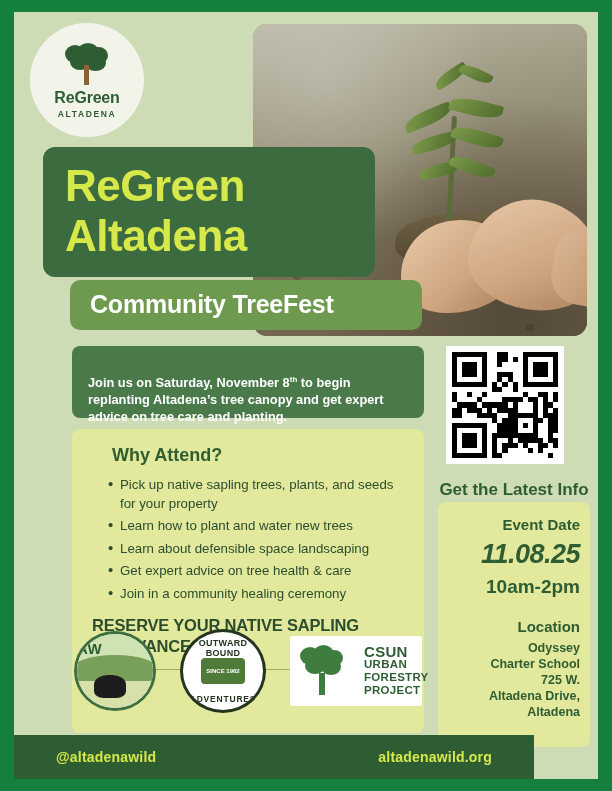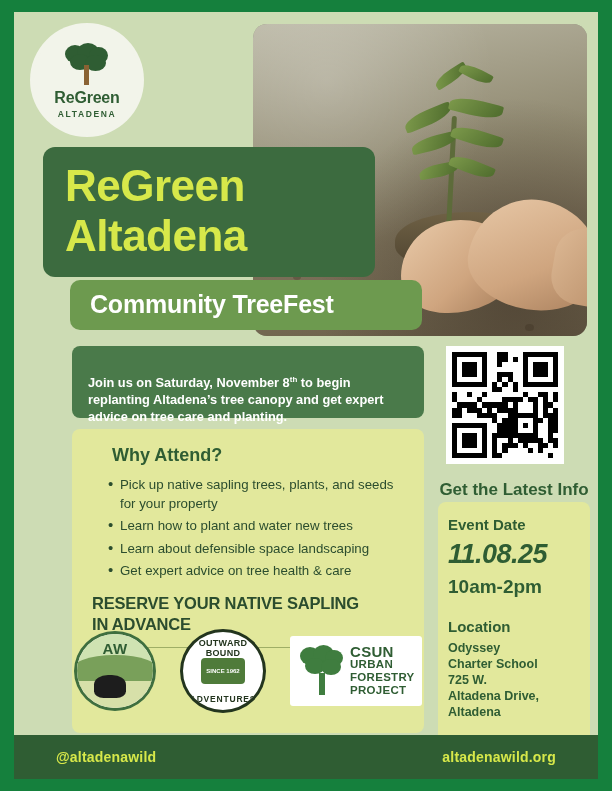--- a/index.html
+++ b/index.html
@@ -307,21 +307,21 @@
   .aw-ground {
     position: absolute; left: 0; bottom: 0; right: 0; height: 36%;
     background: #d7e0a9;
   }
   .aw-bear {
     position: absolute; left: 22%; bottom: 14%; width: 42%; height: 30%;
     background: #1d1d1d; border-radius: 44% 44% 30% 30%;
   }
   .aw-letters {
     position: absolute; left: 0; top: 8%; width: 100%;
-    text-align: center; font-size: 15px; font-weight: bold; color: #2f5d33;
+    text-align: left; font-size: 15px; font-weight: bold; color: #2f5d33;
     letter-spacing: 0.5px;
   }
   .partner-ob {
     width: 80px;
     height: 78px;
     border-radius: 50%;
     background: #ffffff;
     border: 3px solid #23351e;
     position: relative;
     overflow: hidden;
@@ -356,21 +356,21 @@
   .csun-tree {
     width: 48px; height: 52px; position: relative; flex: none;
   }
   .csun-tree .c-canopy {
     position: absolute; background: #3f7d3f; border-radius: 50%;
   }
   .csun-tree .c-trunk {
     position: absolute; left: 21px; top: 28px; width: 6px; height: 22px; background: #3f7d3f;
   }
   .csun-text {
-    margin-left: 4px;
+    margin-left: 18px;
     font-size: 11.5px;
     font-weight: bold;
     color: #2f5d33;
     line-height: 13px;
     letter-spacing: 0.3px;
   }
   .csun-text .csun-big { font-size: 15px; }
 
   
   .qr-box {
@@ -409,21 +409,21 @@
   .event-card {
     position: absolute;
     left: 424px;
     top: 490px;
     width: 152px;
     height: 245px;
     background: #e2e89c;
     border-radius: 8px;
     padding: 14px 10px;
     box-sizing: border-box;
-    text-align: left;
+    text-align: right;
     z-index: 3;
   }
   .event-label {
     font-size: 15px;
     font-weight: bold;
     color: #2f5d33;
   }
   .event-date {
     font-size: 27px;
     font-weight: bold;
@@ -450,21 +450,21 @@
     font-weight: bold;
     color: #2f5d33;
     margin-top: 5px;
   }
 
   
   .footer {
     position: absolute;
     left: 14px;
     bottom: 12px;
-    width: 584px;
+    width: 520px;
     height: 44px;
     background: #2f5d33;
     display: flex;
     align-items: center;
     justify-content: space-between;
     padding: 0 42px;
     box-sizing: border-box;
     z-index: 5;
   }
   .footer-text {
@@ -528,20 +528,21 @@
       </p>
     </div>
 
     <div class="why-panel">
       <h2 class="why-title">Why Attend?</h2>
       <ul class="why-list">
         <li>Pick up native sapling trees, plants, and seeds for your property</li>
         <li>Learn how to plant and water new trees</li>
         <li>Learn about defensible space landscaping</li>
         <li>Get expert advice on tree health &amp; care</li>
+        <li>Join in a community healing ceremony</li>
       </ul>
       <div class="reserve-text">
         <div>RESERVE YOUR NATIVE SAPLING</div>
         <div>IN ADVANCE</div>
       </div>
       <div class="panel-divider"></div>
     </div>
 
     <div class="partners">
       <div class="partner-aw">

